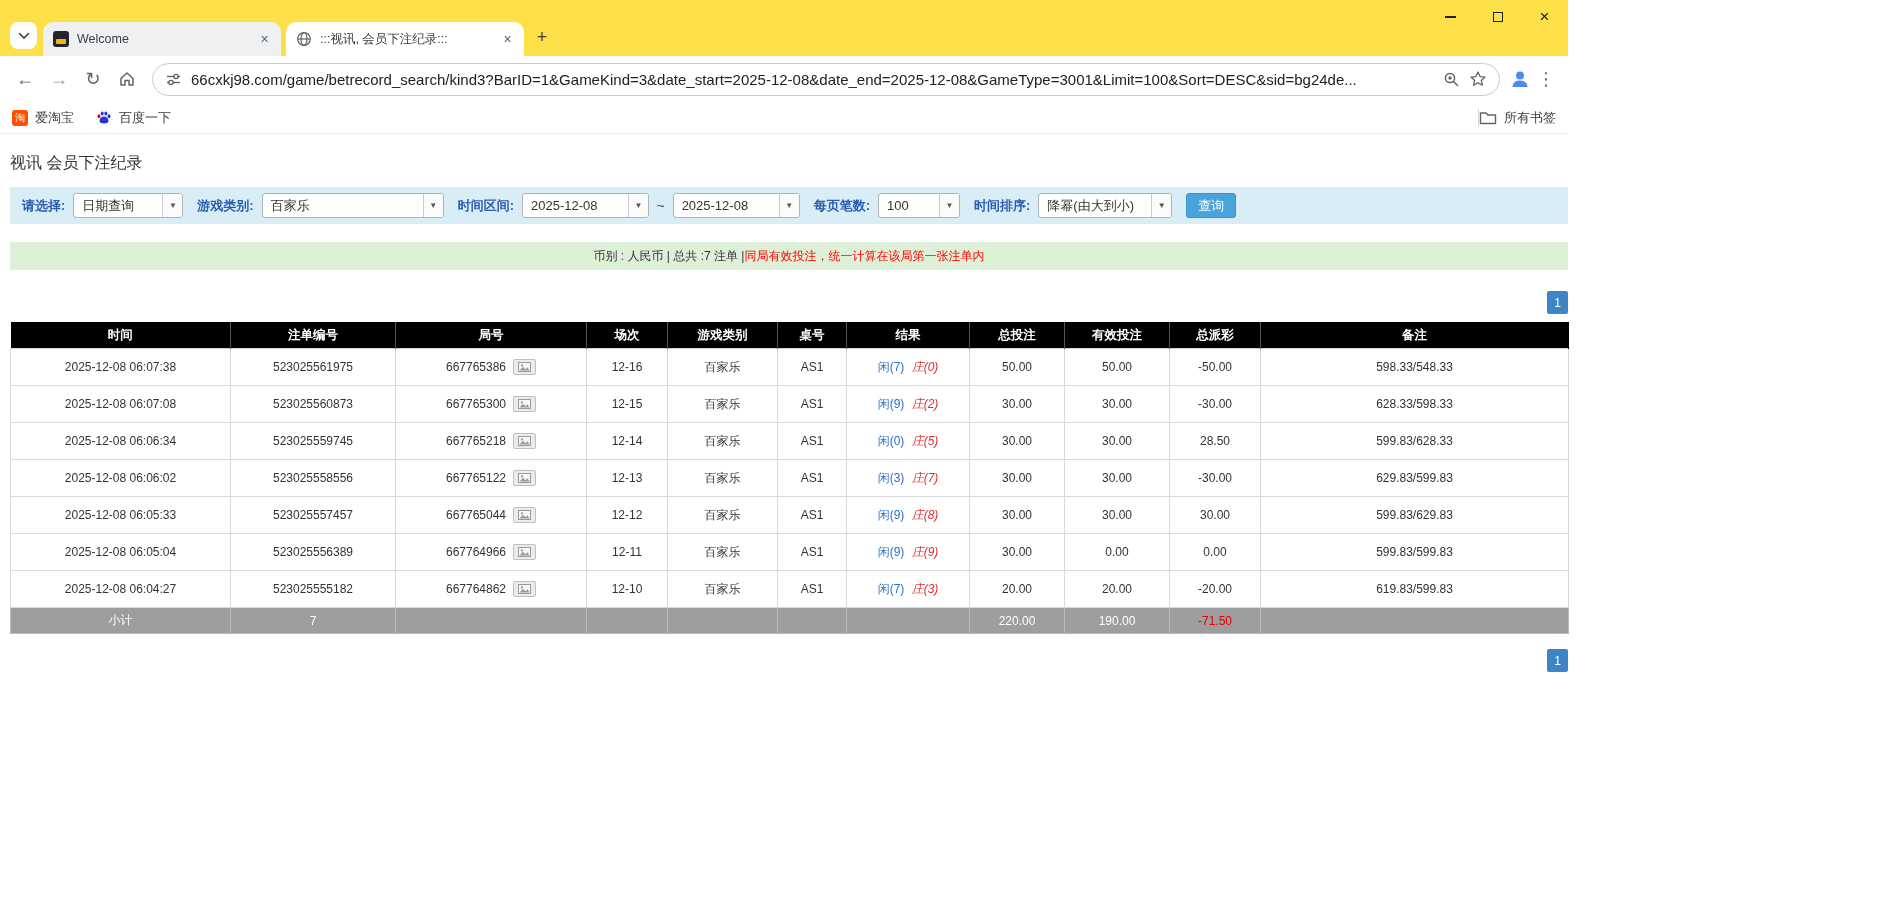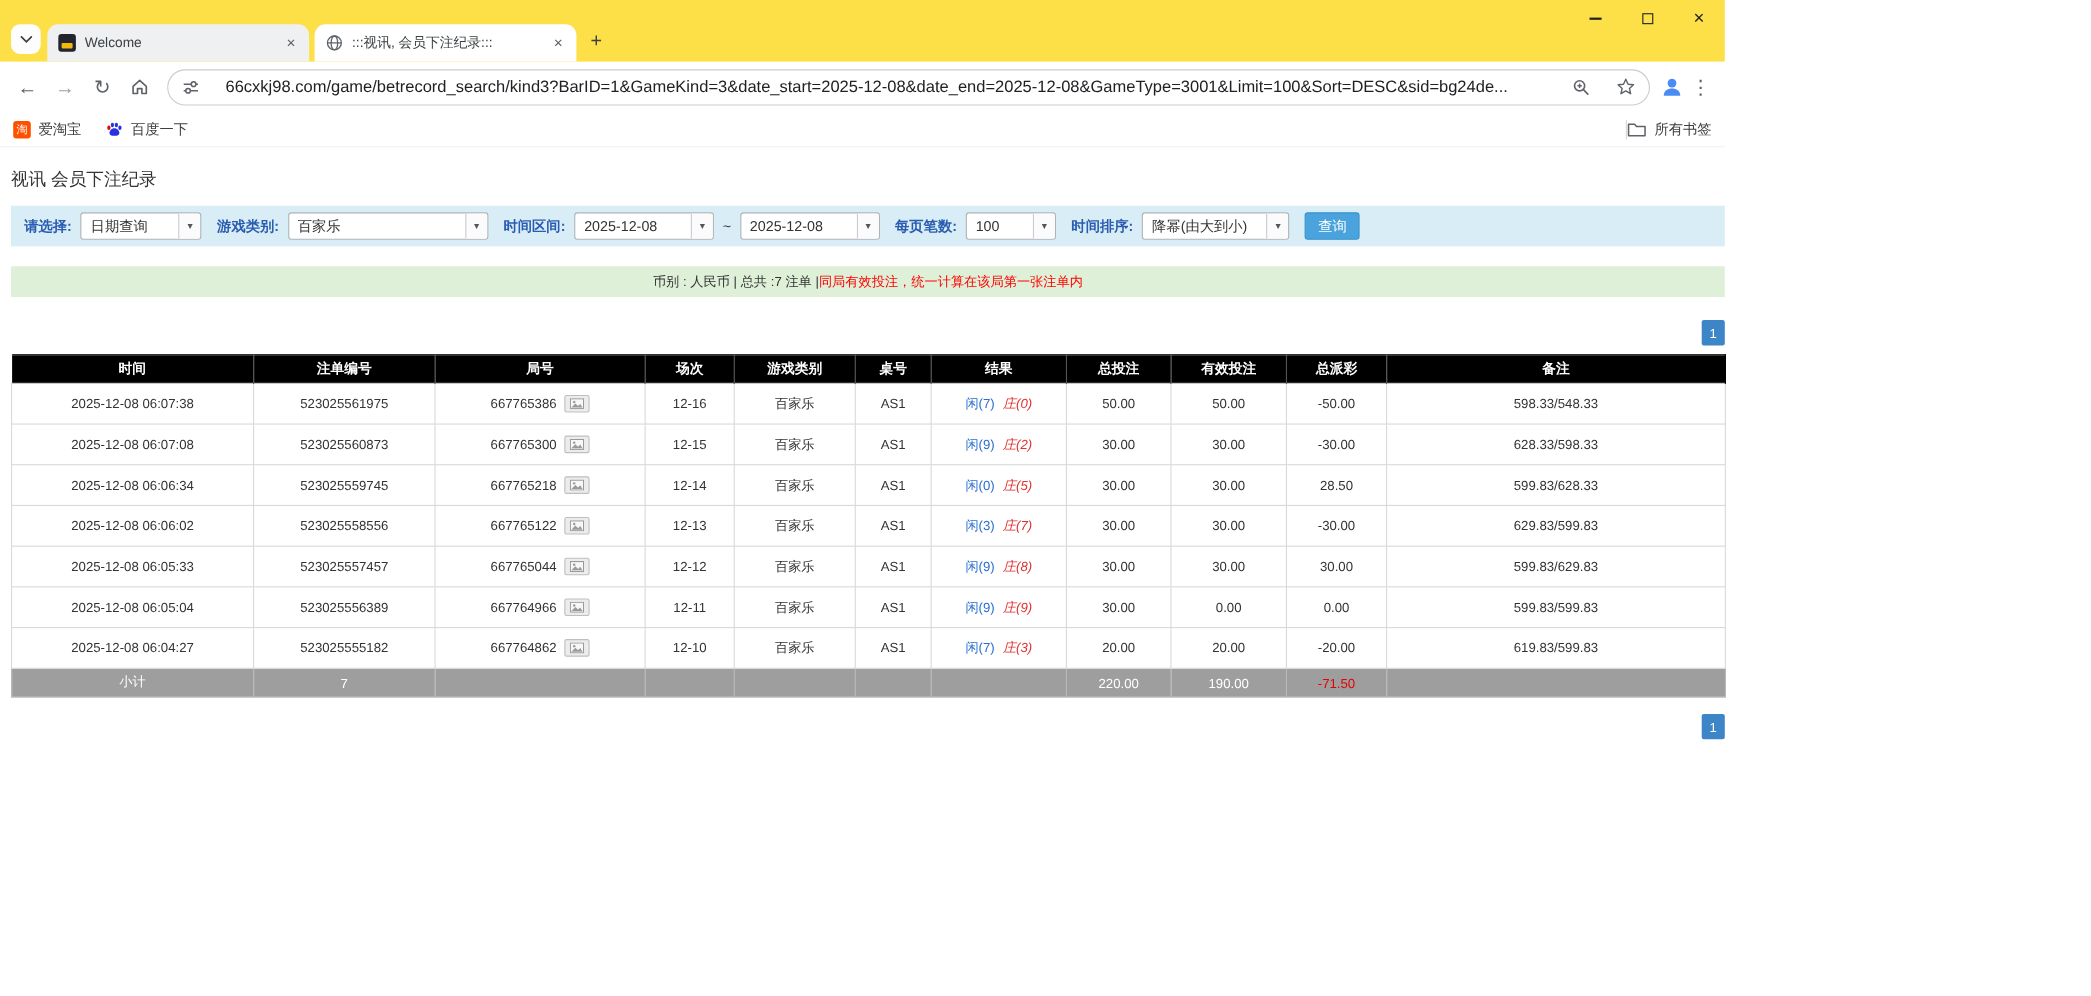--- a/index.html
+++ b/index.html
@@ -33,21 +33,21 @@
   .win-btn .min-bar { width: 11px; height: 1.4px; background: #202124; }
   .win-btn .max-box { width: 10px; height: 10px; border: 1.4px solid #202124; }
   .win-btn.close-btn { font-size: 17px; font-weight: 300; }
 
   
   .toolbar { height: 46px; background: #fff; display: flex; align-items: center; padding: 0 8px; }
   .nav-btn { width: 34px; height: 34px; border: none; background: transparent; display: flex;
     align-items: center; justify-content: center; font-size: 18px; color: #5f6368; cursor: pointer; }
   .nav-btn.fwd { color: #9aa0a6; }
   .omnibox { flex: 1; height: 33px; margin: 0 8px; border: 1.5px solid #c8ccd2; border-radius: 17px;
-    background: #fff; display: flex; align-items: center; padding: 0 12px; gap: 23px; }
+    background: #fff; display: flex; align-items: center; padding: 0 12px; gap: 9px; }
   .omnibox .url-text { flex: 1; font-size: 15px; color: #202124; white-space: nowrap;
     overflow: hidden; }
   .icon-btn { border: none; background: transparent; display: flex; align-items: center;
     justify-content: center; cursor: pointer; color: #5f6368; }
   .kebab { font-size: 18px; color: #5f6368; width: 28px; }
 
   
   .bookmarks-bar { height: 32px; background: #fff; display: flex; align-items: center;
     padding: 0 12px; gap: 22px; font-size: 13px; color: #3c4043; border-bottom: 1px solid #eceef0; }
   .bm-item { display: flex; align-items: center; gap: 7px; cursor: pointer; }

